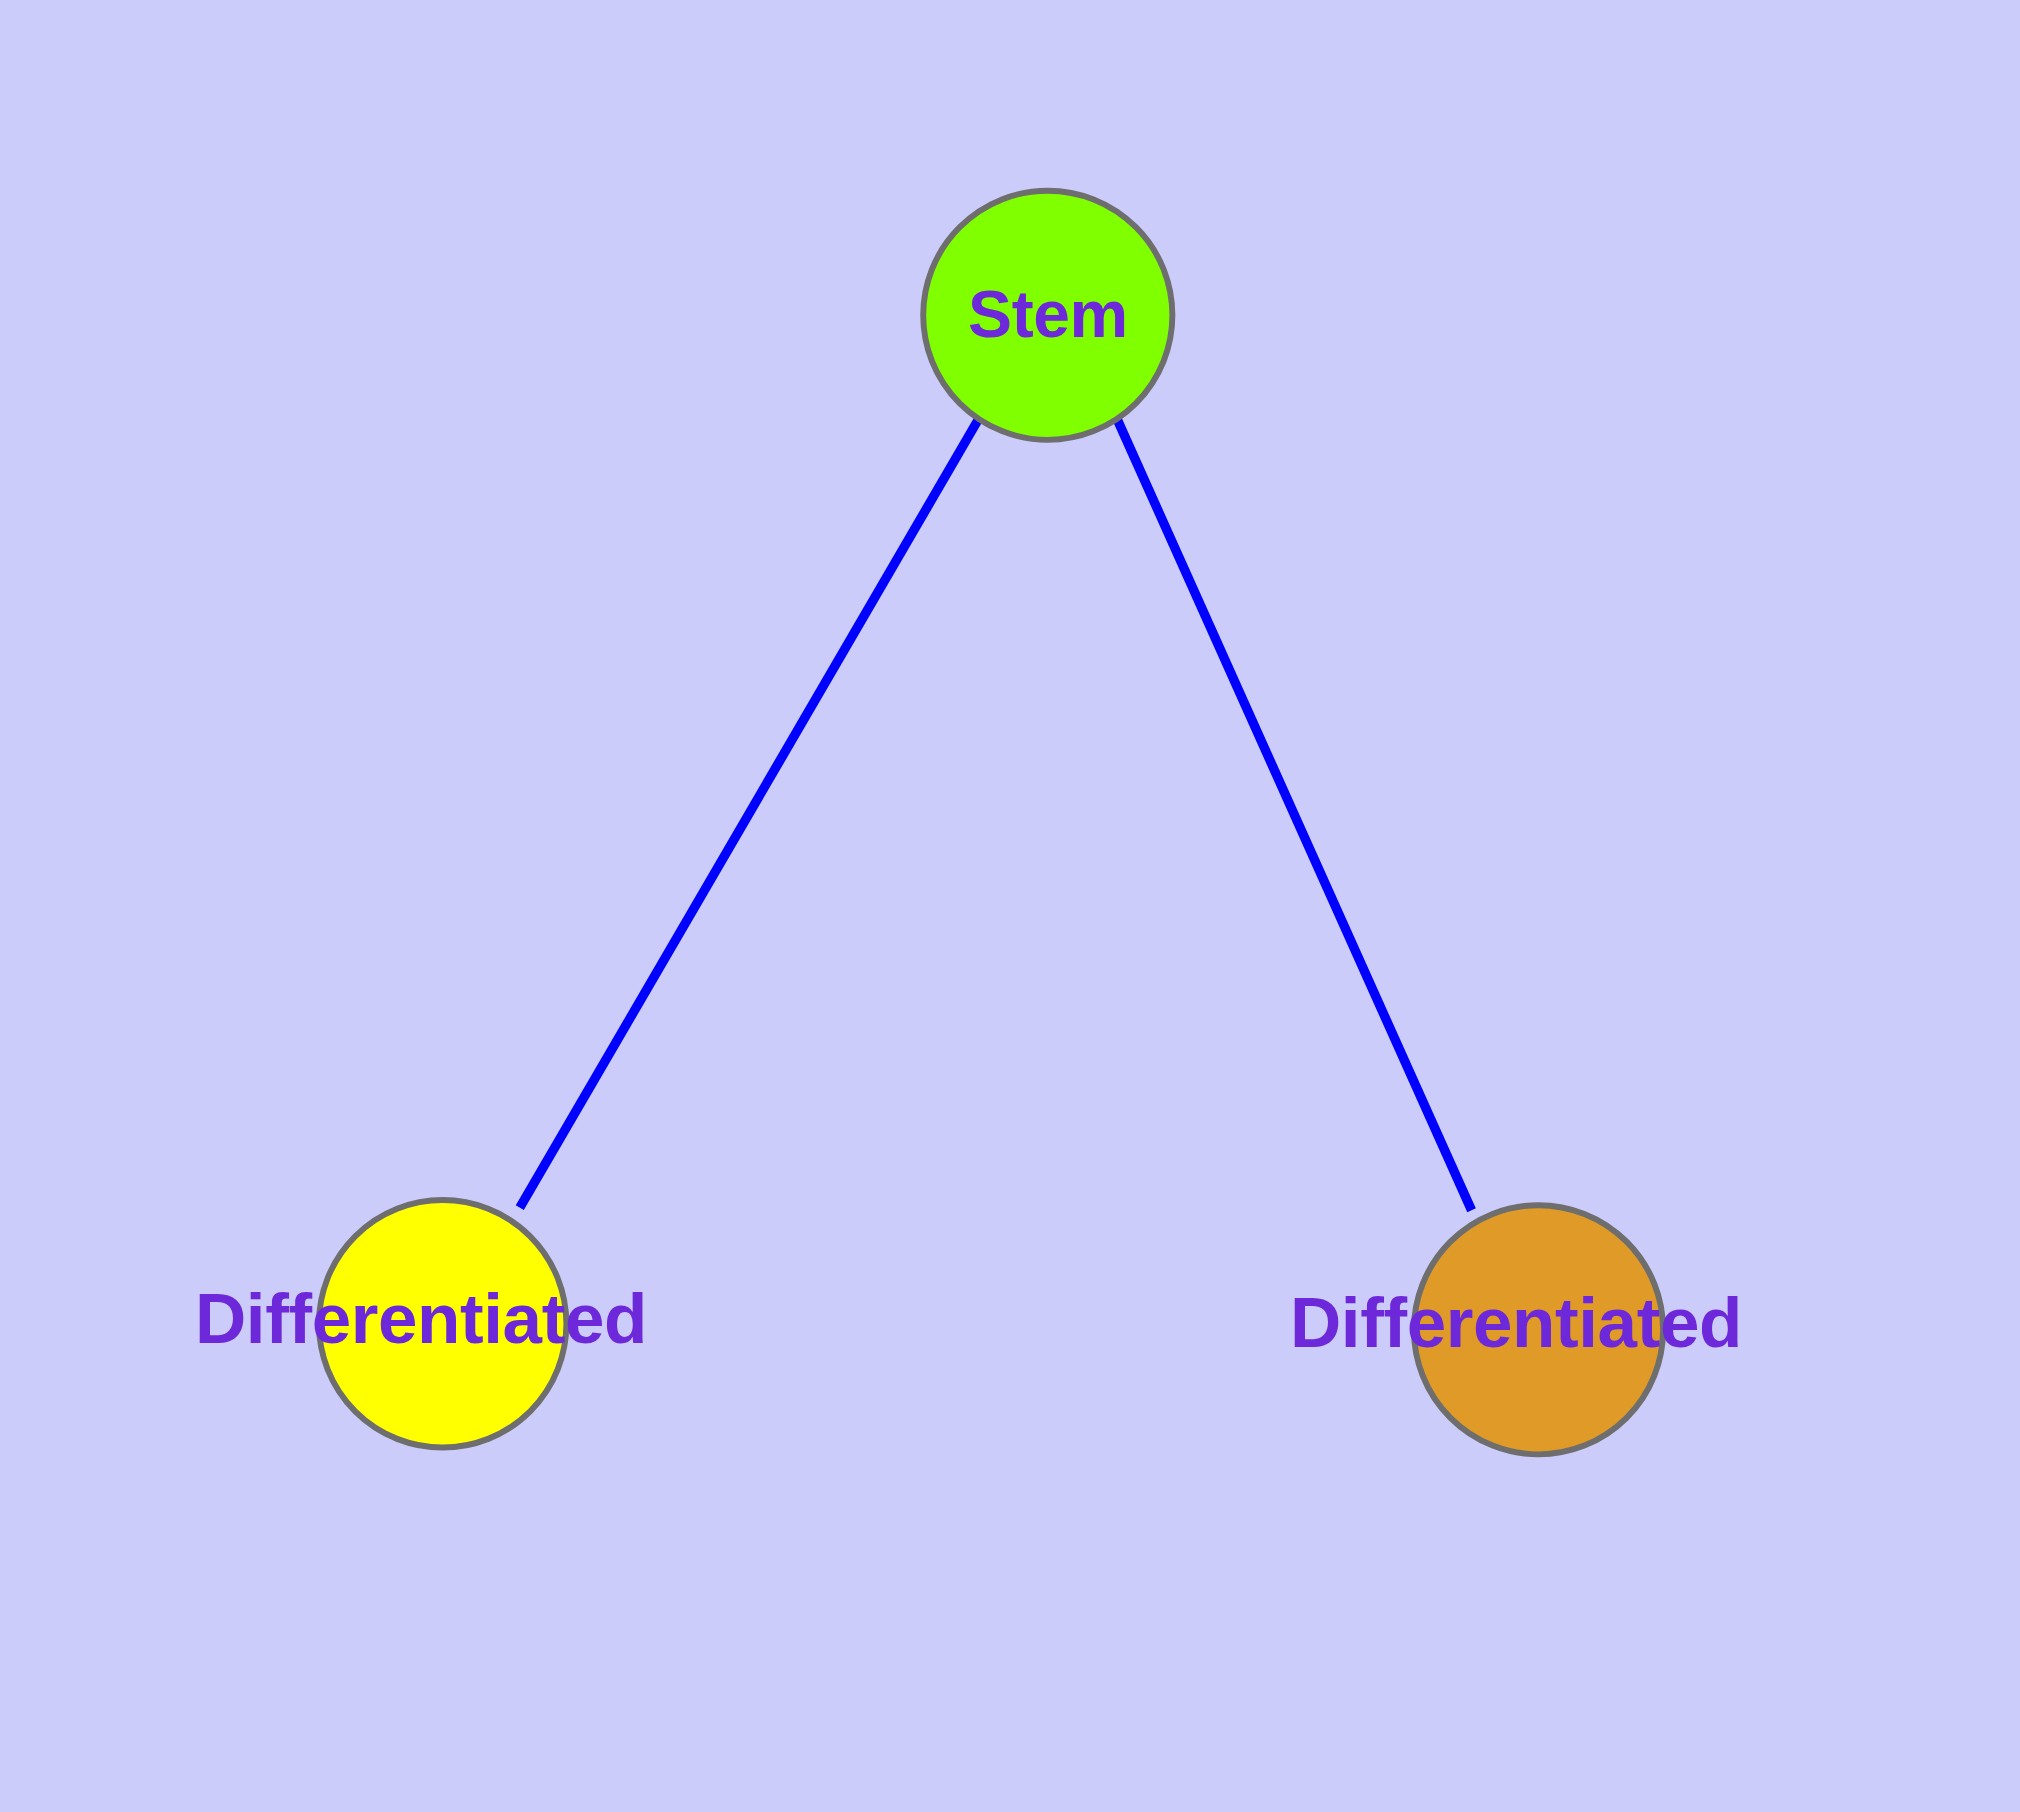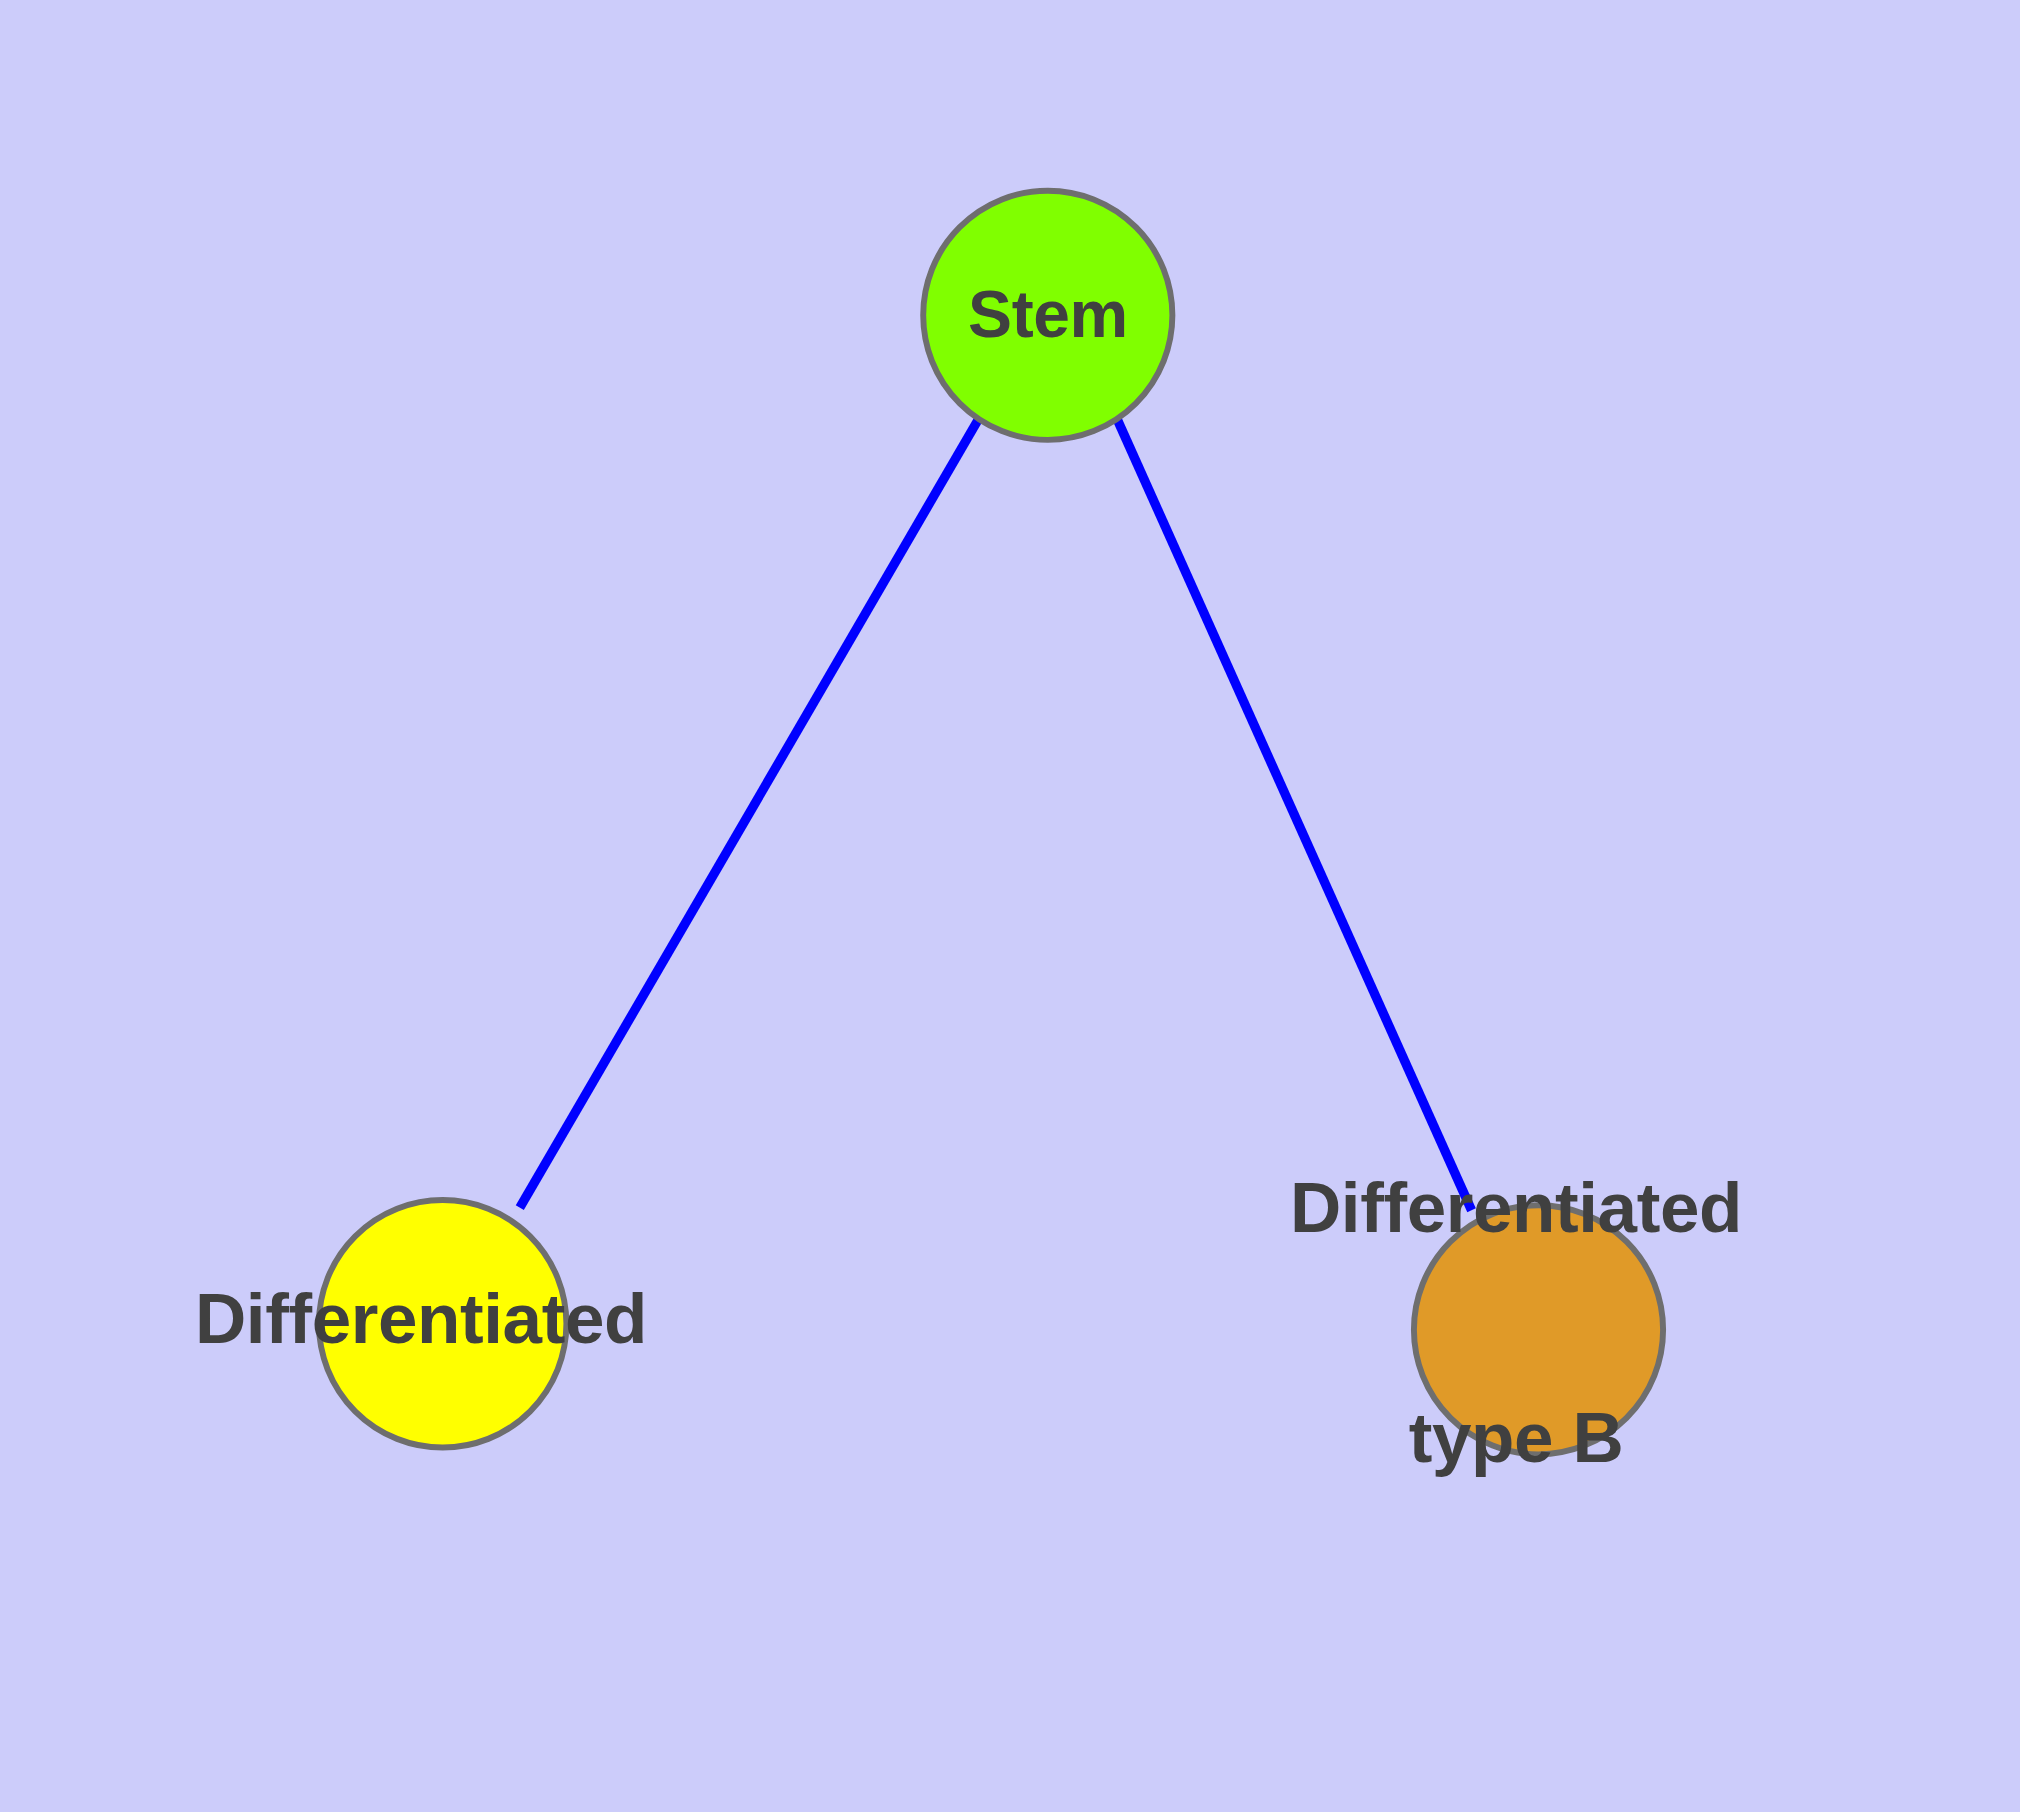--- a/index.html
+++ b/index.html
@@ -25,21 +25,21 @@
     width: 2021px;
     height: 1812px;
     display: block;
   }
   .node-label {
     position: absolute;
     transform: translate(-50%, -50%);
     text-align: center;
     font-family: "Liberation Sans", sans-serif;
     font-weight: bold;
-    color: #404040;
+    color: #6d28d9;
     white-space: pre;
     line-height: 1.08;
     letter-spacing: -0.4px;
     pointer-events: none;
   }
   .node-label.root {
     font-size: 66px;
   }
   .node-label.leaf {
     font-size: 71px;
@@ -67,17 +67,16 @@
   </svg>
 
   <div class="node-label root" style="left:1048px; top:315px;">Stem</div>
 
   <div class="node-label leaf" style="left:421px; top:1320px;">
     <div>Differentiated</div>
   </div>
 
   <div class="node-label leaf" style="left:1516px; top:1324px;">
     <div>Differentiated</div>
-    <div>type B</div>
   </div>
 
 </div>
 
 
 </body></html>

